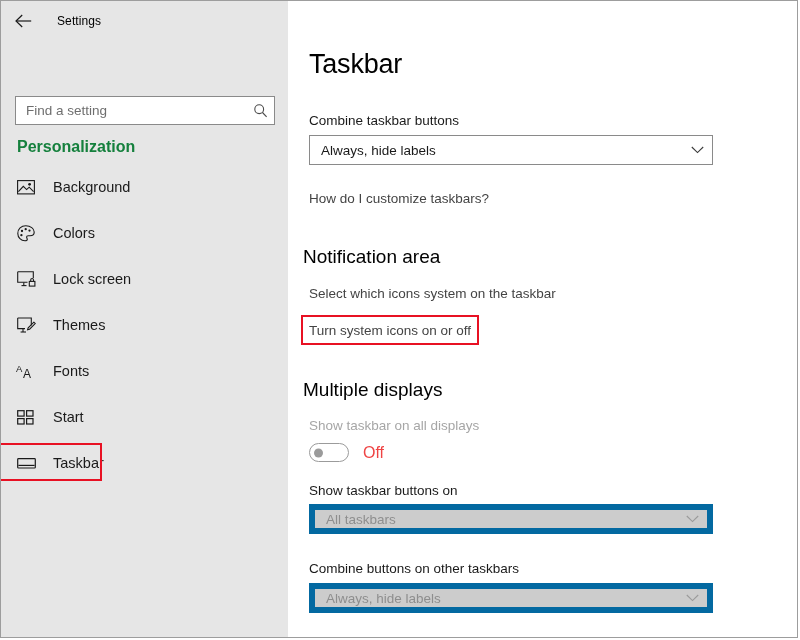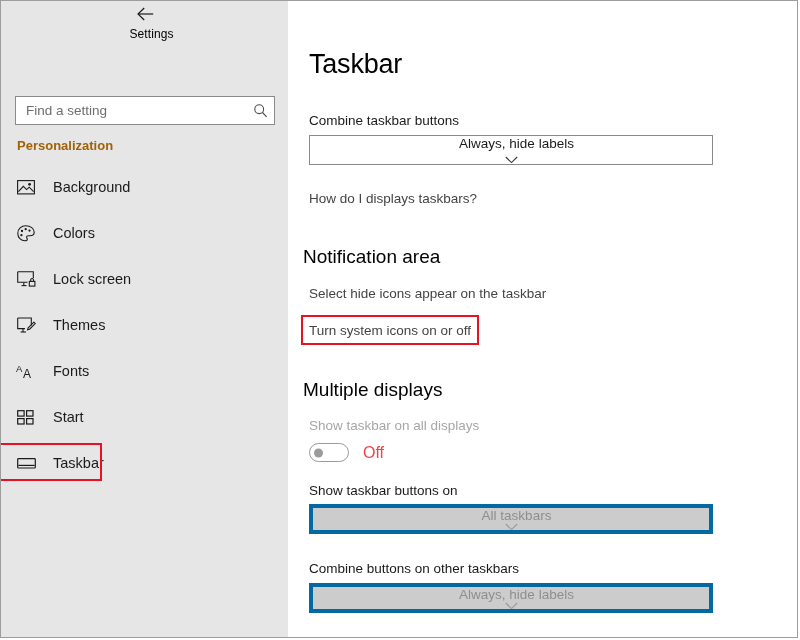--- a/index.html
+++ b/index.html
@@ -35,21 +35,20 @@
     box-sizing: border-box;
   }
   .titlebar {
     position: absolute;
     left: 0;
     top: 0;
     width: 287px;
     height: 40px;
     display: flex;
     align-items: center;
-    flex-direction: column;
   }
   .back-btn {
     width: 40px;
     height: 32px;
     display: flex;
     align-items: center;
     justify-content: center;
     margin-left: 2px;
     cursor: default;
   }
@@ -114,23 +113,23 @@
     display: flex;
     align-items: center;
     justify-content: center;
     cursor: default;
   }
 
   .section-title {
     position: absolute;
     left: 16px;
     top: 137px;
-    font-size: 13px;
+    font-size: 16px;
     font-weight: bold;
-    color: #a16207;
+    color: #15803d;
   }
 
   .navlist {
     position: absolute;
     left: 0;
     top: 173px;
     width: 287px;
   }
   .nav-item {
     position: relative;
@@ -198,37 +197,36 @@
     position: absolute;
     left: 21px;
     width: 404px;
     height: 30px;
     background: #ffffff;
     border: 1px solid #8a8a8a;
     box-sizing: border-box;
     display: flex;
     align-items: center;
     cursor: default;
-    flex-direction: column;
   }
   .combo .combo-value {
     font-size: 13.5px;
     color: #1a1a1a;
     padding-left: 11px;
     flex: 1;
   }
   .combo .chev {
     width: 30px;
     display: flex;
     align-items: center;
     justify-content: center;
   }
   .combo.disabled {
     background: #cccccc;
-    border: 4px solid #0369a1;
+    border: 6px solid #0369a1;
   }
   .combo.disabled .combo-value { color: #8e8e8e; }
 
   .link {
     position: absolute;
     left: 21px;
     font-size: 13.5px;
     color: #444444;
     cursor: default;
   }
@@ -407,25 +405,25 @@
 
     <div class="combo" style="top:134px;">
       <span class="combo-value">Always, hide labels</span>
       <span class="chev">
         <svg width="13" height="8" viewBox="0 0 13 8" aria-hidden="true">
           <path d="M0.8 1.0 L6.5 6.6 L12.2 1.0" fill="none" stroke="#3a3a3a" stroke-width="1.1"></path>
         </svg>
       </span>
     </div>
 
-    <div class="link" style="top:190px;">How do I displays taskbars?</div>
+    <div class="link" style="top:190px;">How do I customize taskbars?</div>
 
     <div class="group-head" style="top:245px;">Notification area</div>
 
-    <div class="link" style="top:285px;">Select hide icons appear on the taskbar</div>
+    <div class="link" style="top:285px;">Select which icons system on the taskbar</div>
 
     <div class="link boxed" style="top:322px;">Turn system icons on or off</div>
 
     <div class="group-head" style="top:378px;">Multiple displays</div>
 
     <div class="field-label muted" style="top:417px;">Show taskbar on all displays</div>
 
     <div class="toggle-row" style="top:442px;">
       <span class="toggle">
         <span class="knob"></span>

